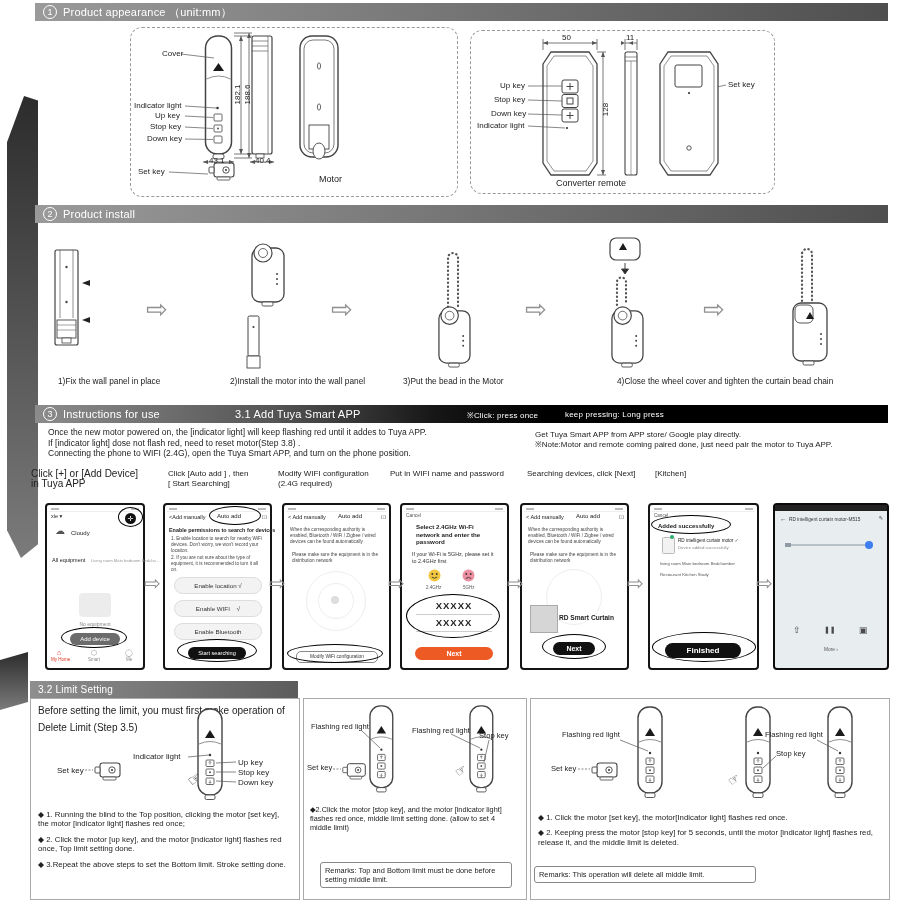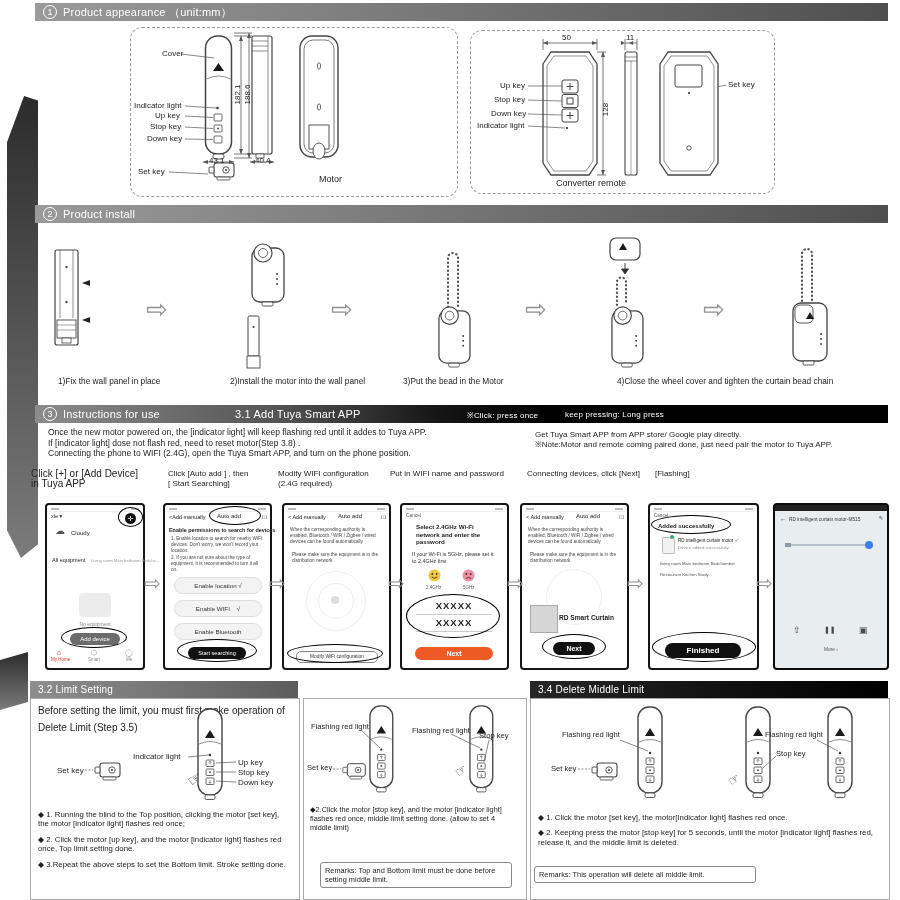--- a/index.html
+++ b/index.html
@@ -299,24 +299,24 @@
       <div>[ Start Searching]</div>
     </div>
 <div class="wrap" style="left:278px;top:469px;font-size:8px;line-height:9.6px;">
   <div>Modify WIFI configuration</div>
       <div>(2.4G required)</div>
     </div>
 <div class="wrap" style="left:390px;top:469px;font-size:8px;">
   <div>Put in WIFI name and password</div>
     </div>
 <div class="wrap" style="left:527px;top:469px;font-size:8px;">
-  <div>Connecting devices, click [Next]</div>
+  <div>Searching devices, click [Next]</div>
     </div>
 <div class="wrap" style="left:655px;top:469px;font-size:8px;">
-  <div>[Flashing]</div>
+  <div>[Kitchen]</div>
     </div>
 
 <div class="phone" style="left:45px;top:503px;width:96px;height:163px;">
   <div class="sb">
         <i></i>
         <i></i>
       </div>
   <span class="pt" style="left:4px;top:8px;font-size:5.5px;">xie ▾</span>
   <span class="pt" style="right:7px;top:8px;width:11px;height:11px;background:#111;color:#fff;border-radius:50%;font-size:7px;text-align:center;line-height:11px;">✛</span>
   <span class="pt" style="left:8px;top:20px;font-size:10px;color:#555;">☁</span>
@@ -452,23 +452,20 @@
 <span class="barrow" style="left:144px;top:573px;font-size:20px;">⇨</span>
 <span class="barrow" style="left:269px;top:573px;font-size:20px;">⇨</span>
 <span class="barrow" style="left:388px;top:573px;font-size:20px;">⇨</span>
 <span class="barrow" style="left:507px;top:573px;font-size:20px;">⇨</span>
 <span class="barrow" style="left:627px;top:573px;font-size:20px;">⇨</span>
 <span class="barrow" style="left:756px;top:573px;font-size:20px;">⇨</span>
 
 <div class="hdr" style="left:30px;top:681px;width:268px;height:17px;background:linear-gradient(90deg,#8e8e8e,#5c5c5c);font-size:10px;">
   <span style="margin-left:8px;">3.2 Limit Setting</span>
 </div>
-<div class="hdr" style="left:530px;top:681px;width:358px;height:17px;background:linear-gradient(90deg,#262626,#000);font-size:10px;">
-  <span style="margin-left:8px;">3.4 Delete Middle Limit</span>
-</div>
 
 <div class="abs" style="left:30px;top:698px;width:268px;height:200px;border:1px solid #aaa;"></div>
 <div class="abs" style="left:303px;top:698px;width:222px;height:200px;border:1px solid #aaa;"></div>
 <div class="abs" style="left:530px;top:698px;width:358px;height:200px;border:1px solid #aaa;"></div>
 
 <div class="wrap" style="left:38px;top:702px;width:252px;font-size:10px;line-height:17px;">Before setting the limit, you must first make operation of Delete Limit (Step 3.5)</div>
 <svg style="left:30px;top:698px;" width="268" height="115" viewBox="0 0 268 115">
   <g transform="translate(63,62)">
         <use href="#toolA"></use>
       </g>

